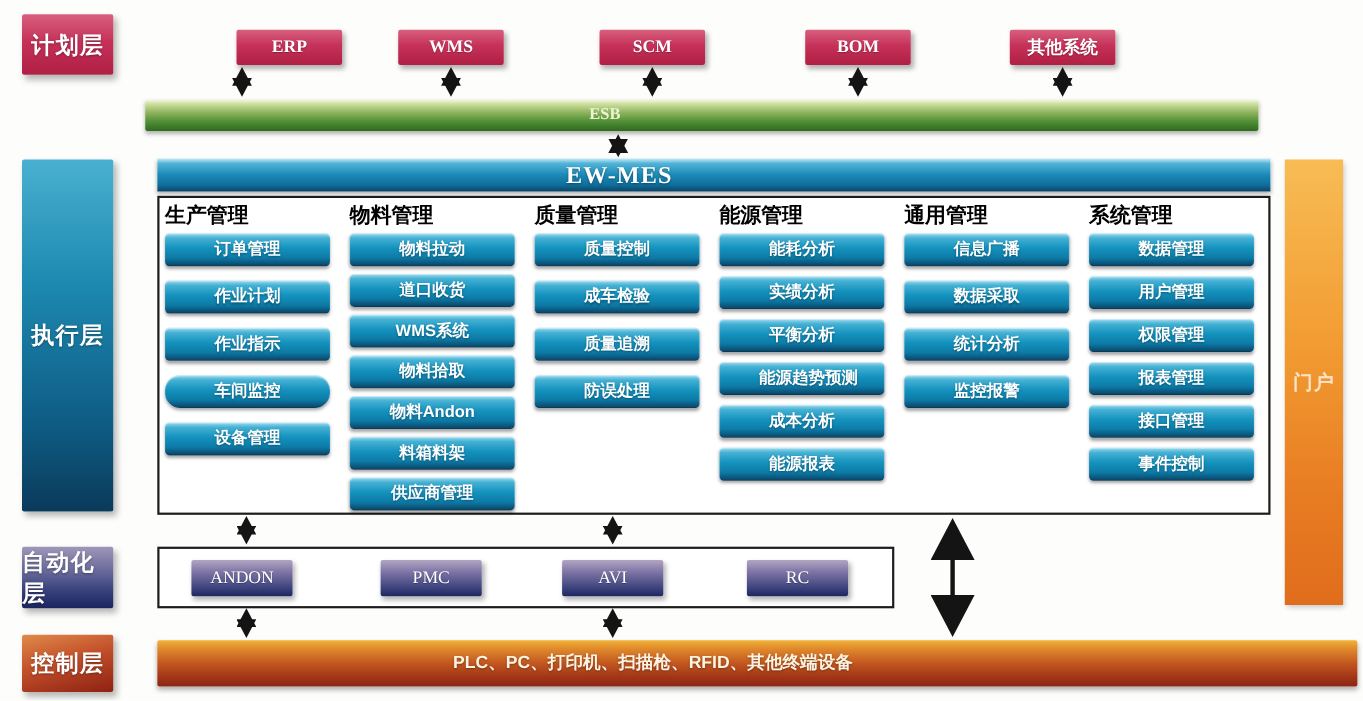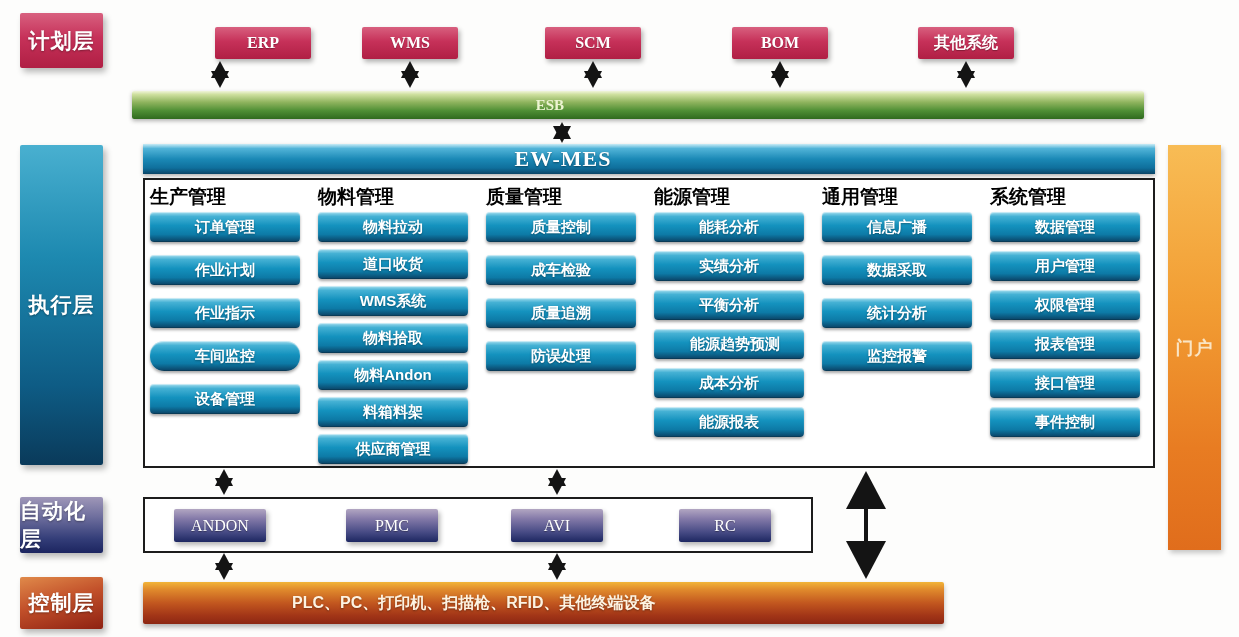--- a/index.html
+++ b/index.html
@@ -55,21 +55,21 @@
 
   
   .auto-box{position:absolute;left:143px;top:497px;width:666px;height:52px;background:#fff;
     border:2px solid #1c1c1c;}
   .auto-sys{position:absolute;top:509px;width:92px;height:33px;border-radius:2px;
     background:linear-gradient(180deg,#b2a6c2 0%,#8379a8 30%,#474b85 70%,#1d2761 100%);
     color:#fff;font-size:16px;font-family:"Liberation Serif",serif;display:flex;align-items:center;justify-content:center;
     box-shadow:2px 3px 5px rgba(0,0,0,.3);text-shadow:0 1px 1px rgba(0,0,0,.35);}
 
   
-  .control-bar{position:absolute;left:143px;top:582px;width:801px;height:42px;border-radius:2px;
+  .control-bar{position:absolute;left:143px;top:582px;width:1091px;height:42px;border-radius:2px;
     background:linear-gradient(180deg,#f2b438 0%,#e08a2c 18%,#c2571f 50%,#a23517 80%,#8c2713 100%);
     box-shadow:0 3px 5px rgba(0,0,0,.3);}
   .control-bar span{position:absolute;left:41.3%;top:50%;transform:translate(-50%,-50%);
     color:#fdf3e2;font-weight:bold;font-size:16px;white-space:nowrap;text-shadow:0 1px 2px rgba(0,0,0,.35);}
 
   .arrows{position:absolute;left:0;top:0;pointer-events:none;}
   .arrows line{stroke:#141414;}
 </style>
 </head>
 <body>

